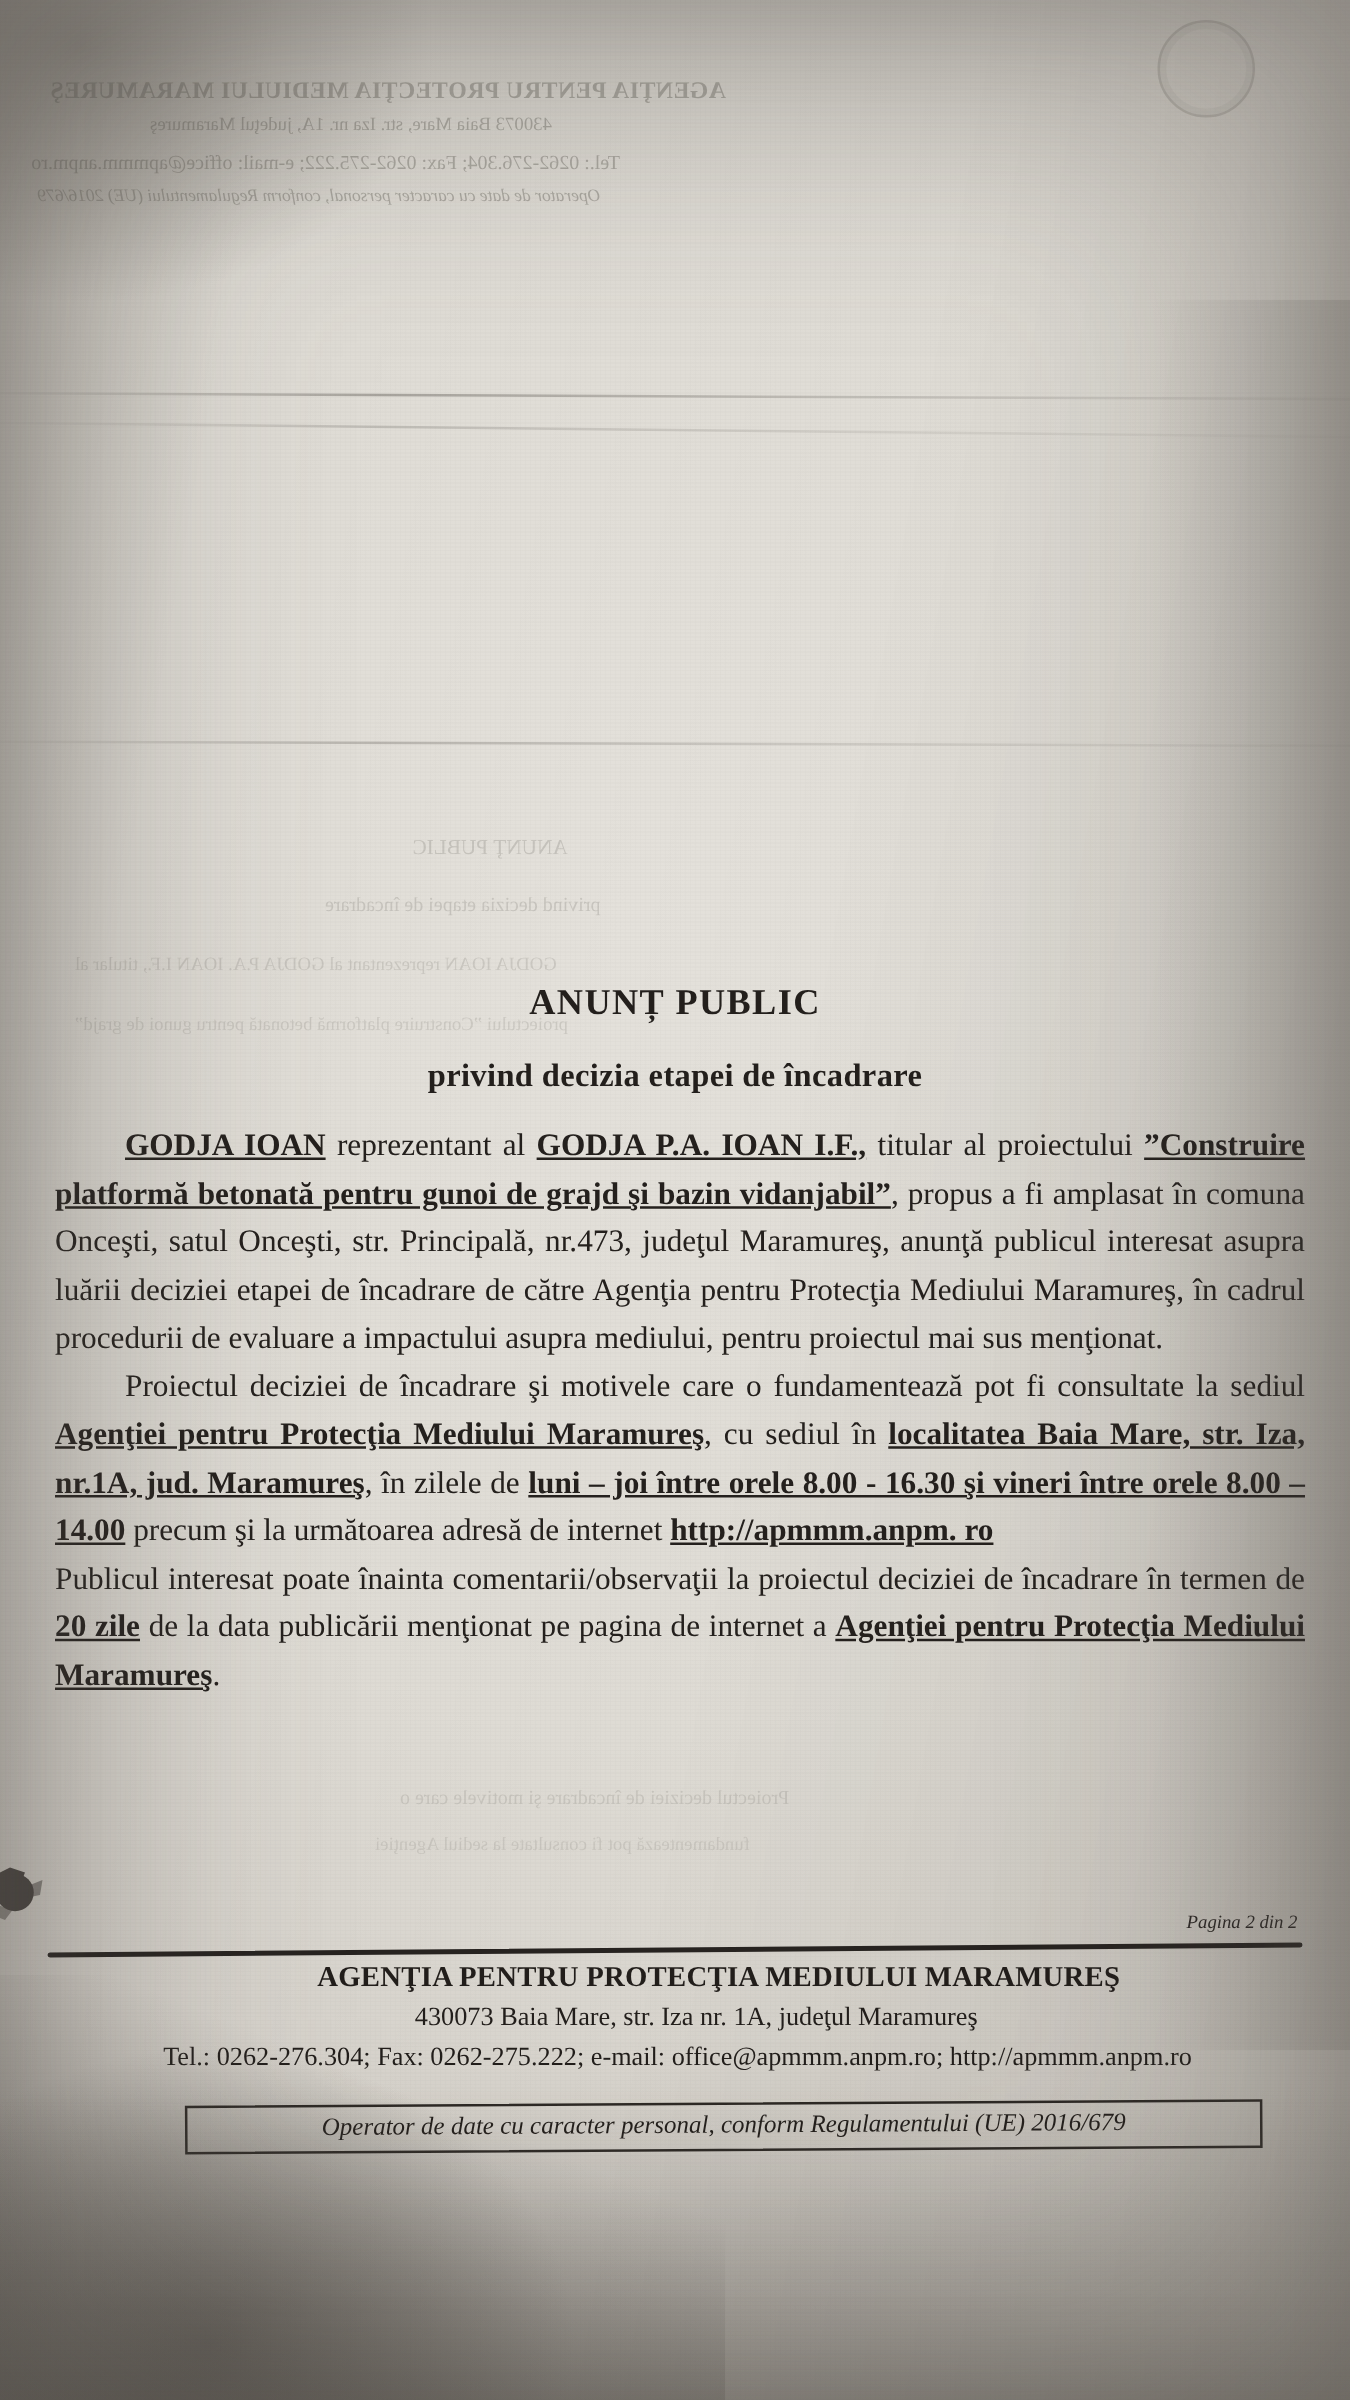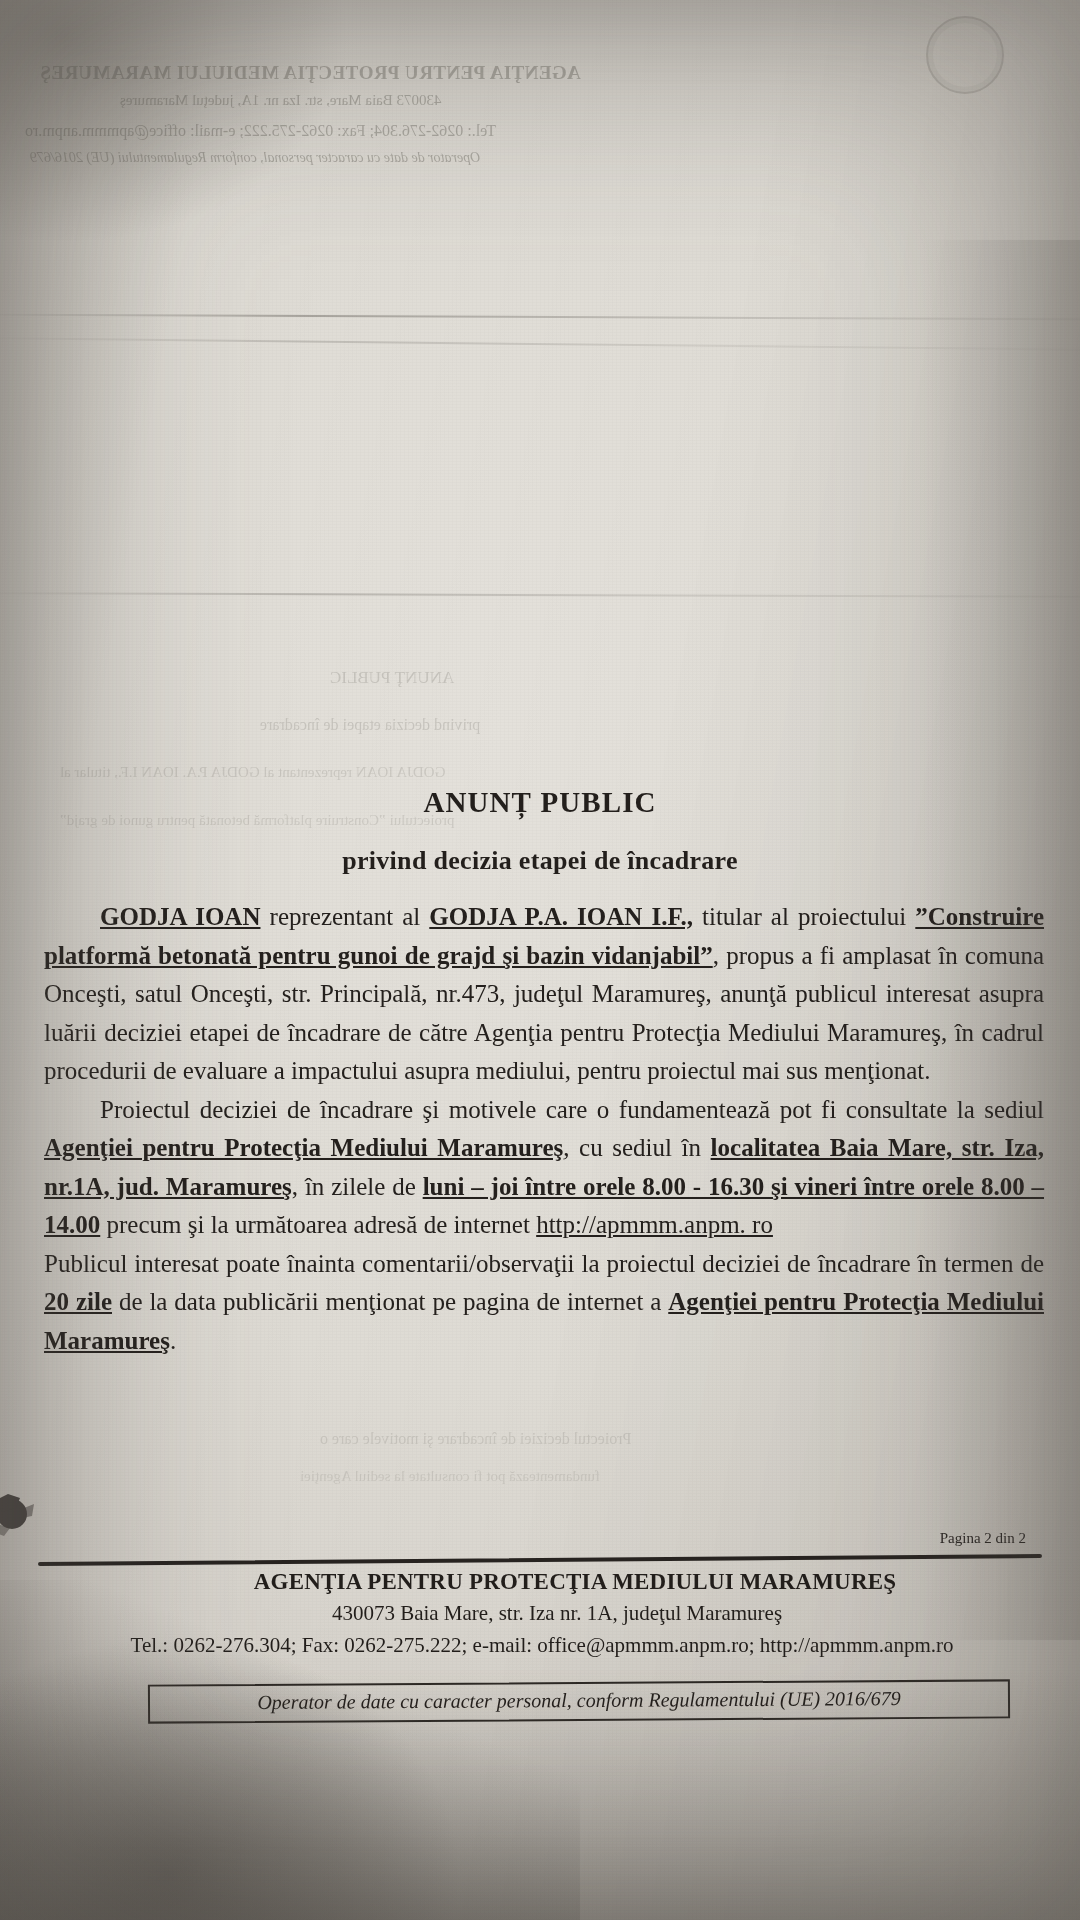--- a/index.html
+++ b/index.html
@@ -159,28 +159,29 @@
     width: 1000px;
     font-size: 25px;
     line-height: 38.5px;
     text-align: justify;
     text-justify: inter-word;
     color: #24201d;
   }
   .body p { margin: 0; }
   .body p.indent { text-indent: 56px; }
   .b { font-weight: bold; text-decoration: underline; }
-  .ul-bold { font-weight: normal; text-decoration: underline; }
+  .ul-bold { font-weight: bold; text-decoration: underline; }
 
   
   .page-num {
     position: absolute;
-    right: 54px;
+    right: 42px;
     top: 1530px;
     font-size: 15px;
+    font-style: italic;
     color: #2b2724;
     font-family: "Liberation Serif", serif;
   }
 
   .footer-rule {
     position: absolute;
     left: 38px;
     top: 1558px;
     width: 1004px;
     height: 4px;

